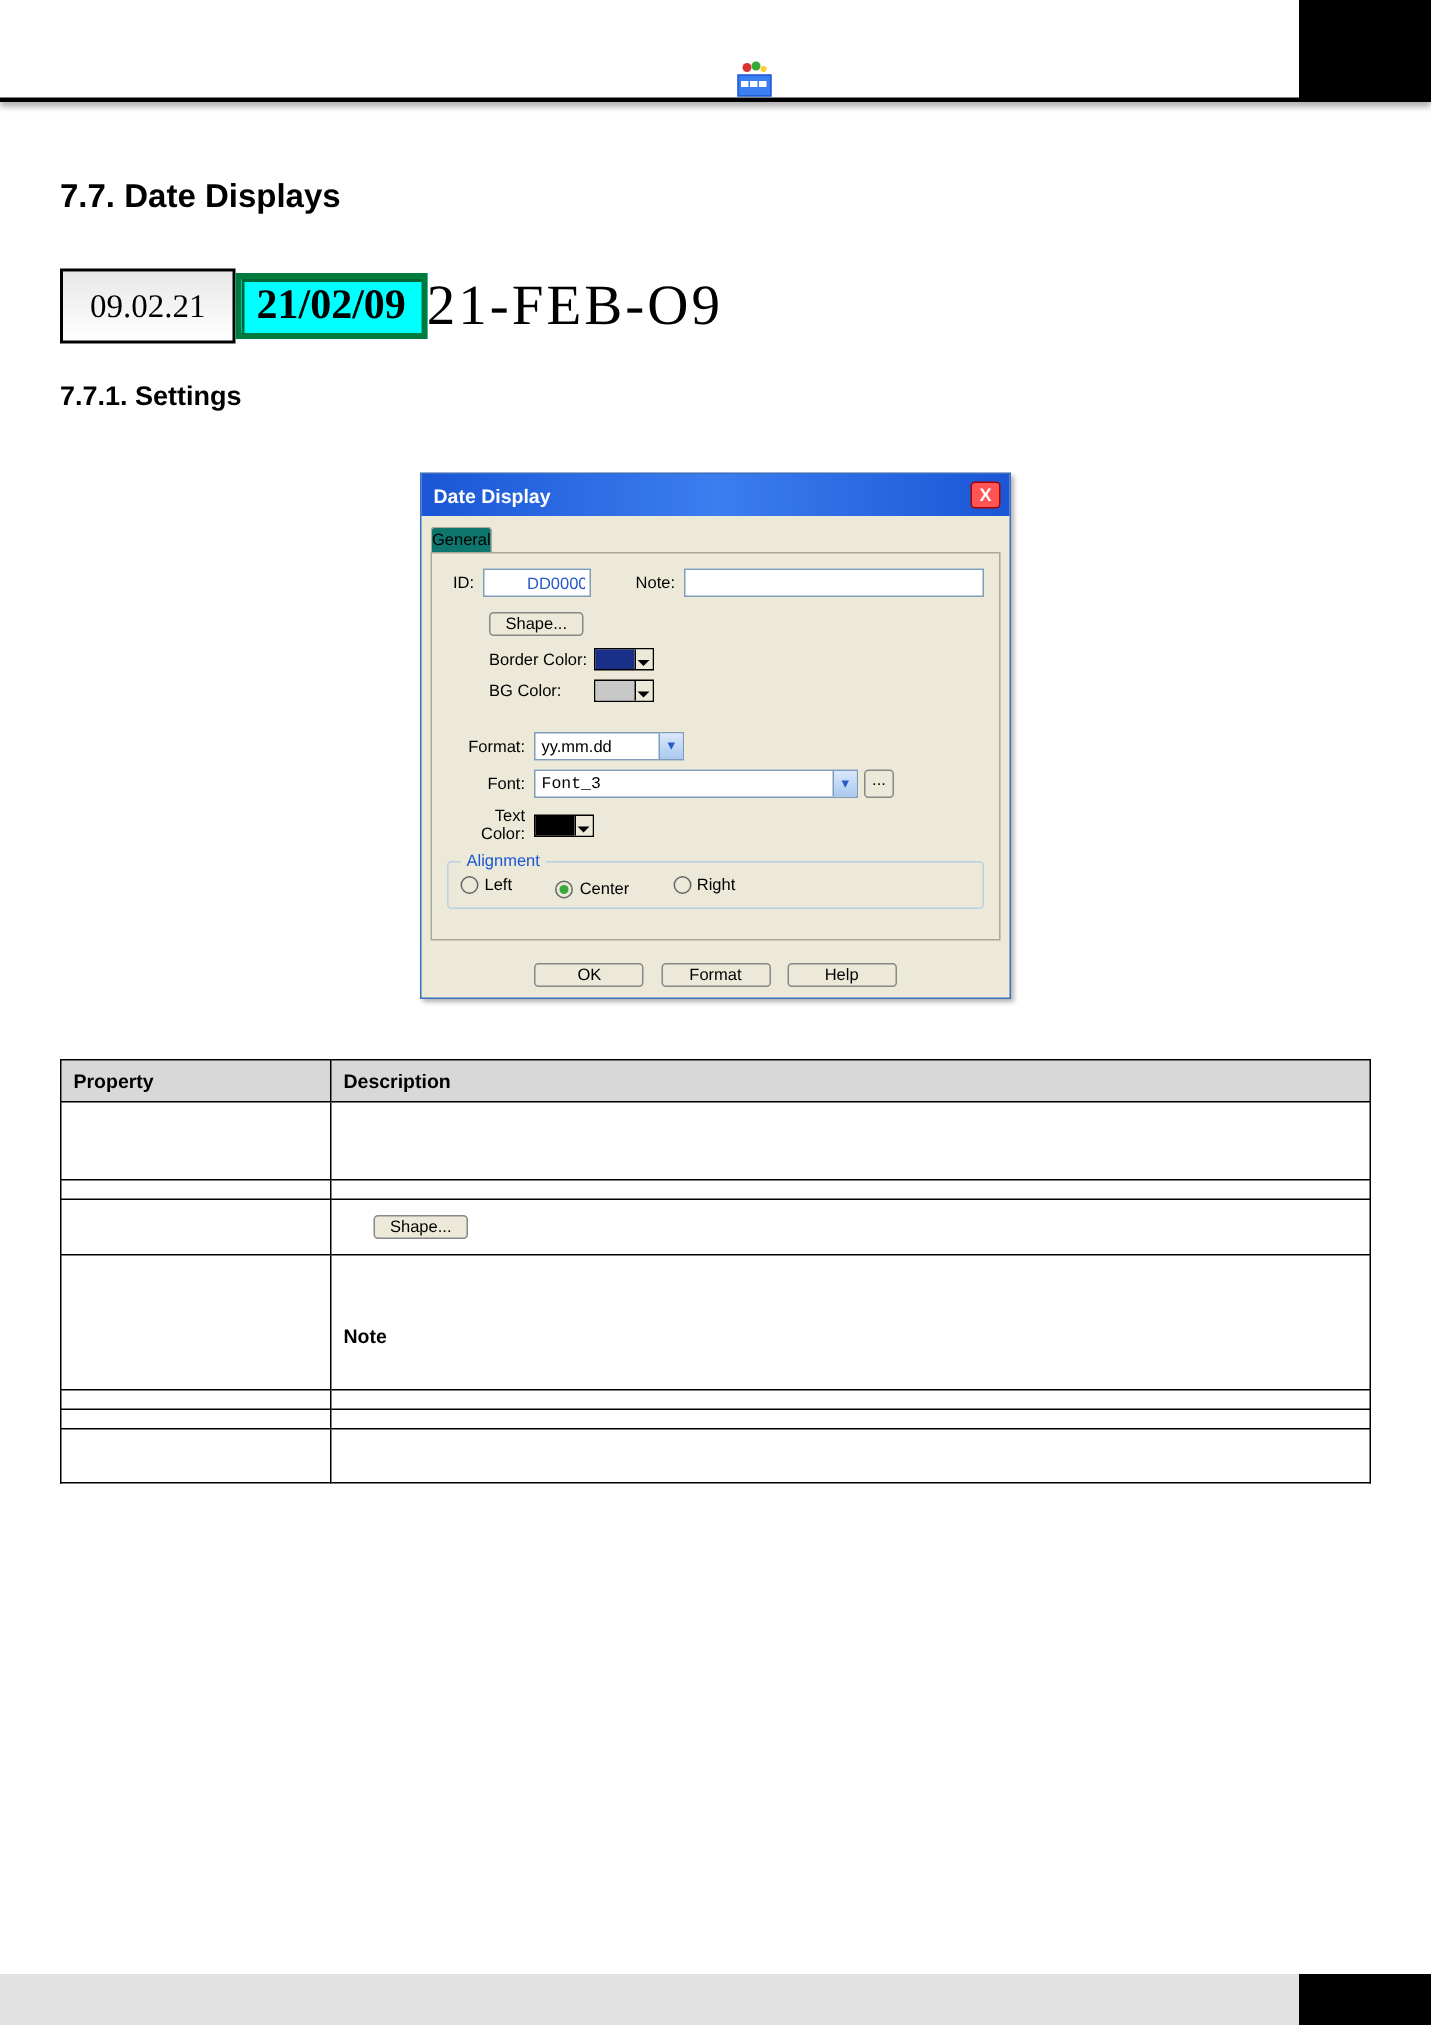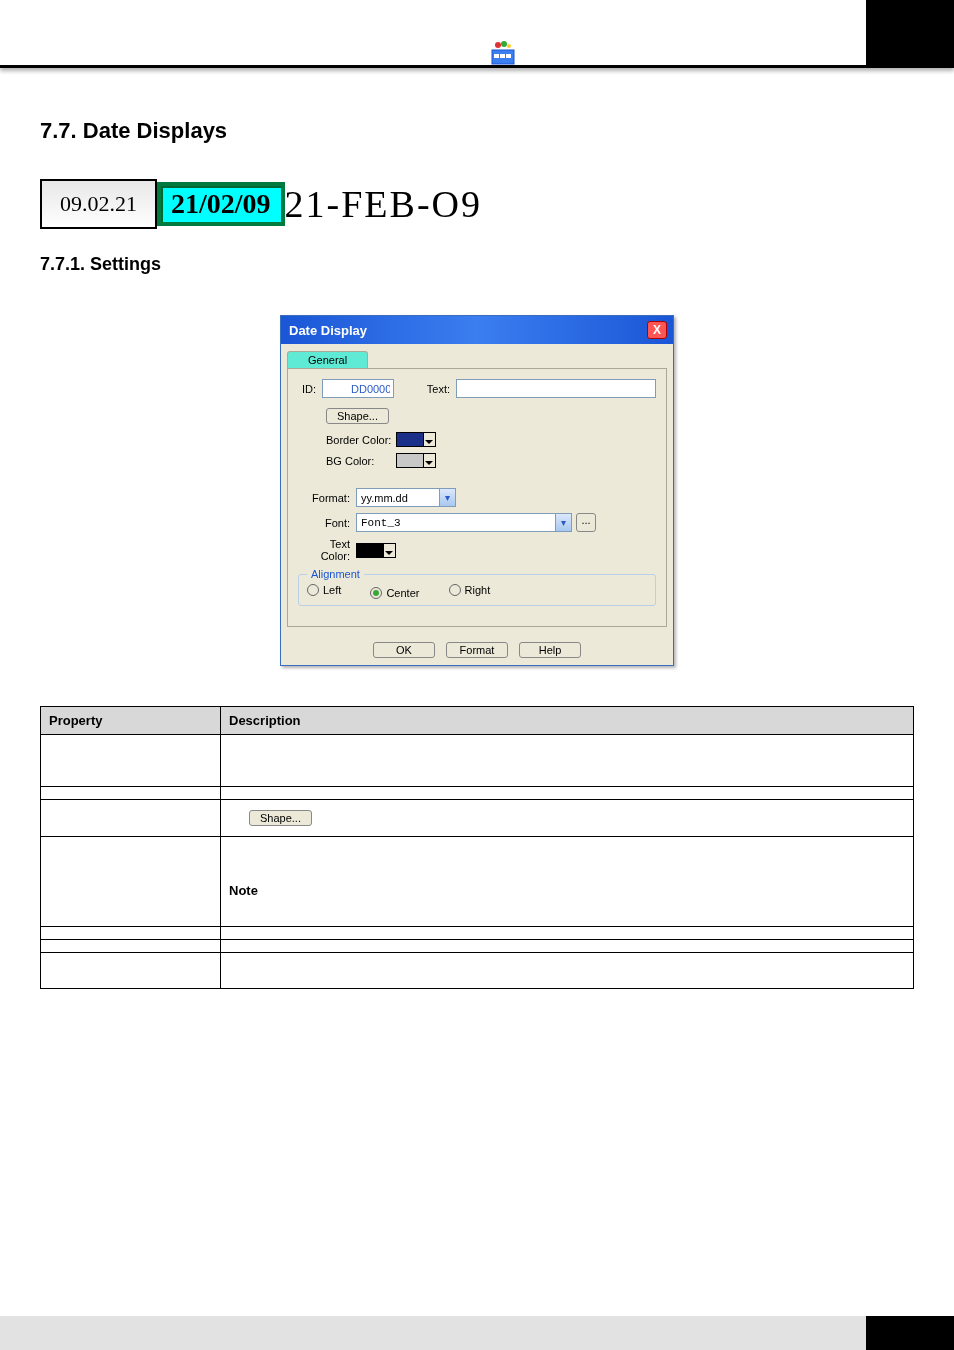--- a/index.html
+++ b/index.html
@@ -61,23 +61,23 @@
     color: #fff; font-weight: bold; font-size: 13px;
     padding: 5px 6px 5px 8px;
     display: flex; justify-content: space-between; align-items: center;
   }
   .close-x {
     width: 20px; height: 18px; background: #f55; border: 1px solid #a00;
     border-radius: 3px; color: #fff; font-size: 12px; font-weight: bold;
     text-align: center; line-height: 16px;
   }
   .tabstrip { padding: 6px 6px 0 6px; }
-  .tab { display:inline-block; background:#5eead4; border:1px solid #aca899;
+  .tab { display:inline-block; background:#0f766e; border:1px solid #aca899;
     border-bottom:none; border-radius:3px 3px 0 0;
-    padding:2px 20px; font-size:11px; }
+    padding:2px 0; font-size:11px; }
   .tab-body { border:1px solid #aca899; margin:0 6px 38px 6px; padding:10px 10px 20px 10px; font-size:11px; position:relative; }
   .row { display:flex; align-items:center; margin-bottom:6px; }
   .lbl { width:58px; text-align:right; padding-right:6px; }
   .inp { border:1px solid #7f9db9; height:19px; background:#fff; padding:0 3px; font-size:11px; }
   .inp.readonly { color:#2a5ac8;padding-left:28px; }
   .preview-box { width:120px; height:78px; border:1px solid #aca899; background:#ece9d8; position:relative; margin:4px 0 2px 18px; }
   .preview-inner { position:absolute; left:18px; top:12px; width:84px; height:46px; border:1px solid #888; background:#c8c8c8; }
   .preview-cap { text-align:center; font-size:11px; margin-left:18px; width:120px; margin-top:2px; }
   .shape-col { margin-left:28px; }
   .btn { border:1px solid #888; background:#ece9d8; font-size:11px; padding:1px 10px; border-radius:3px; }
@@ -88,21 +88,21 @@
   .sel { border:1px solid #7f9db9; height:19px; background:#fff; display:inline-flex; align-items:center; }
   .sel .val { flex:1; padding:0 4px; font-size:11px; }
   .sel .dd { width:16px; background:linear-gradient(#dbe8fb,#a8c8f0); border-left:1px solid #7f9db9; text-align:center; color:#2a5ac8; font-size:10px; line-height:17px; }
   .three-dot { border:1px solid #888; width:20px; height:19px; text-align:center; font-size:11px; border-radius:3px; background:#ece9d8; margin-left:4px; }
   fieldset.align { border:1px solid #b8d0e8; border-radius:3px; padding:4px 8px 6px 8px; margin-top:6px; }
   fieldset.align legend { color:#1a56d6; font-size:11px; padding:0 4px; }
   .radio { display:inline-flex; align-items:center; margin-right:26px; font-size:11px; }
   .radio .c { width:12px; height:12px; border:1px solid #666; border-radius:50%; margin-right:4px; display:inline-flex; align-items:center; justify-content:center; }
   .radio .c .dot { width:6px; height:6px; background:#39a83a; border-radius:50%; }
   .dlg-buttons { position:absolute; bottom:-32px; left:0; right:0; text-align:center; }
-  .dlg-buttons .btn { width:62px; margin:0 4px; }
+  .dlg-buttons .btn { width:73px; margin:0 4px; }
 
   
   table.props { width:100%; border-collapse:collapse; margin-top:10px; font-size:13px; }
   table.props th, table.props td { border:1px solid #000; padding:6px 8px; text-align:left; vertical-align:top; }
   table.props th { background:#d8d8d8; font-weight:bold; }
   .inline-shape-btn {
     display:inline-block; border:1px solid #888; border-radius:3px;
     background:#ece9d8; font-size:11px; padding:1px 10px; margin:4px 20px;
   }
   .td-format { height:90px; }
@@ -149,21 +149,21 @@
       <div class="close-x">X</div>
     </div>
     <div class="tabstrip">
       <div class="tab">General</div>
     </div>
     <div class="tab-body">
 
       <div class="row">
         <span class="lbl" style="width:24px">ID:</span>
         <input class="inp readonly" style="width: 72px;" value="DD0000">
-        <span class="lbl" style="width:62px">Text:</span>
+        <span class="lbl" style="width:62px">Note:</span>
         <input class="inp" style="flex: 1 1 0%;" value="">
       </div>
 
       <div style="display:flex">
         <div class="shape-col">
           <div style="margin:4px 0 8px 0"><button class="btn">Shape...</button></div>
           <div class="row">
             <span style="width:70px">Border Color:</span>
             <span class="color-swatch">
                 <span class="sw" style="background:#1a2f88"></span>

